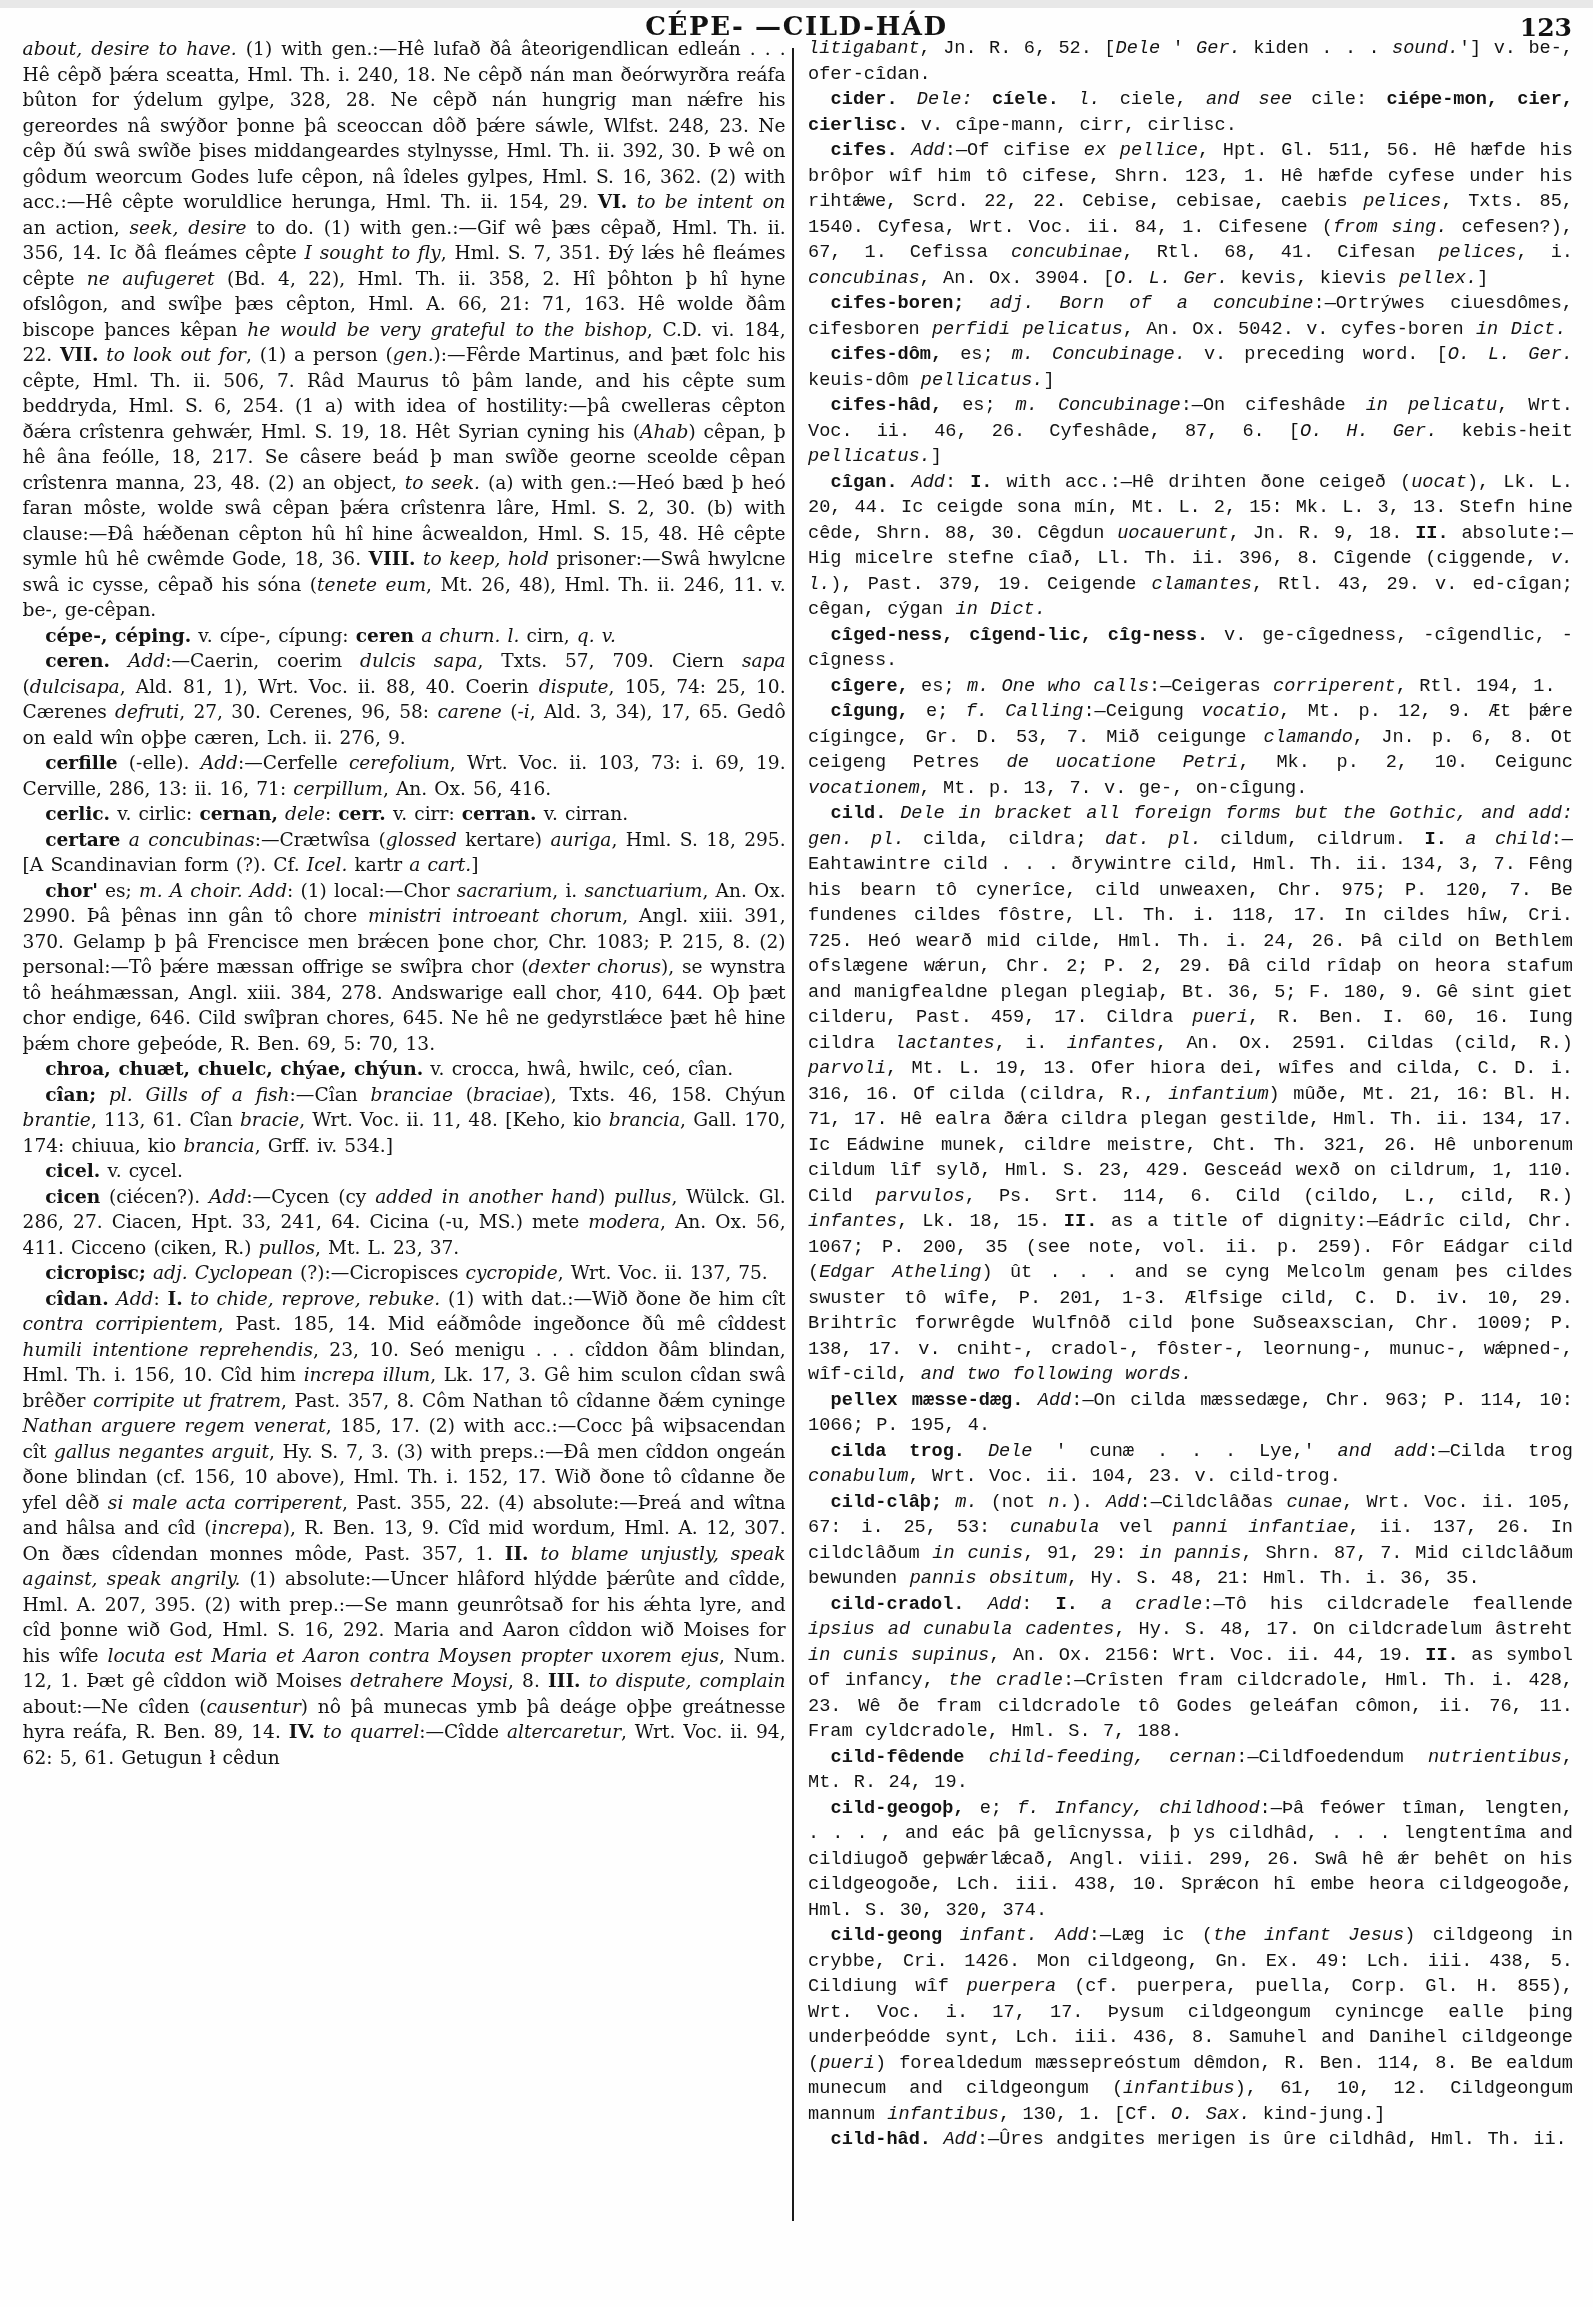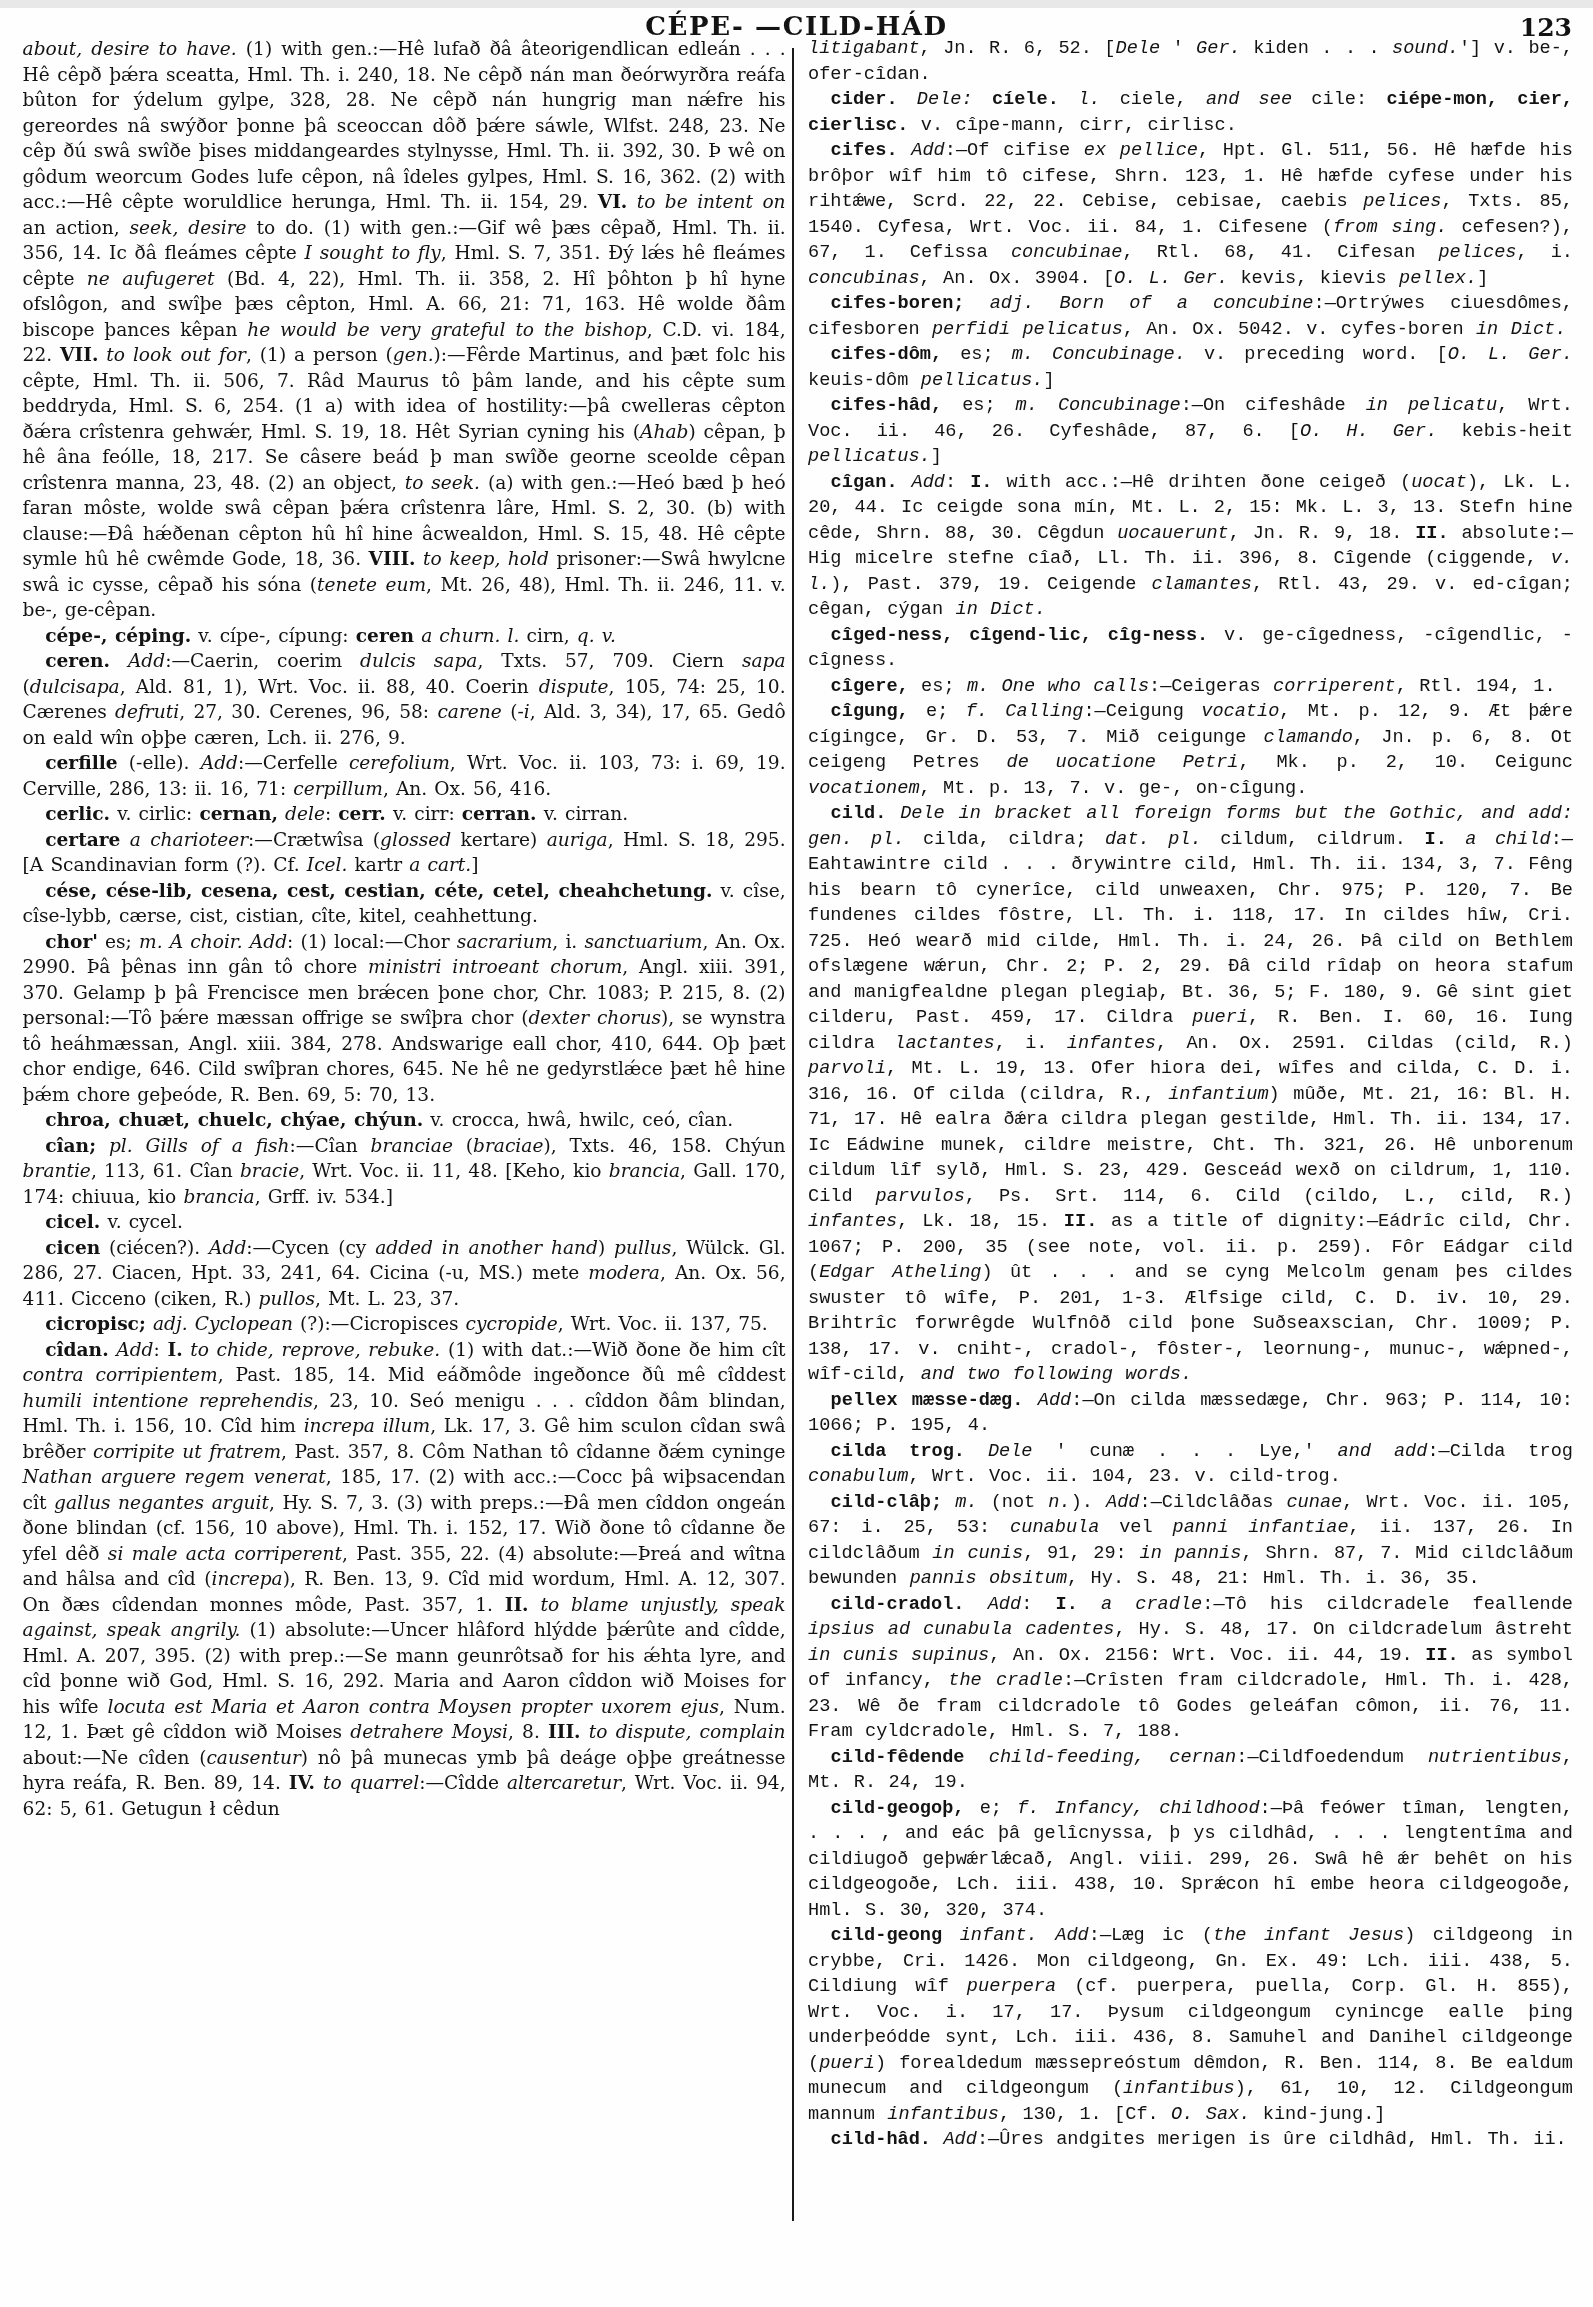--- a/index.html
+++ b/index.html
@@ -24,22 +24,21 @@
 <div class="page">
   <div class="running-head">CÉPE- —CILD-HÁD</div>
   <div class="page-num">123</div>
   <div class="divider"></div>
   <div class="col col-left">
       <p class="entry"><i>about, desire to have.</i> (1) with gen.:—Hê lufað ðâ âteorigendlican edleán . . . Hê cêpð þǽra sceatta, Hml. Th. i. 240, 18. Ne cêpð nán man ðeórwyrðra reáfa bûton for ýdelum gylpe, 328, 28. Ne cêpð nán hungrig man nǽfre his gereordes nâ swýðor þonne þâ sceoccan dôð þǽre sáwle, Wlfst. 248, 23. Ne cêp ðú swâ swîðe þises middangeardes stylnysse, Hml. Th. ii. 392, 30. Þ wê on gôdum weorcum Godes lufe cêpon, nâ îdeles gylpes, Hml. S. 16, 362. (2) with acc.:—Hê cêpte woruldlice herunga, Hml. Th. ii. 154, 29. <b>VI.</b> <i>to be intent on</i> an action, <i>seek, desire</i> to do. (1) with gen.:—Gif wê þæs cêpað, Hml. Th. ii. 356, 14. Ic ðâ fleámes cêpte <i>I sought to fly</i>, Hml. S. 7, 351. Ðý lǽs hê fleámes cêpte <i>ne aufugeret</i> (Bd. 4, 22), Hml. Th. ii. 358, 2. Hî þôhton þ hî hyne ofslôgon, and swîþe þæs cêpton, Hml. A. 66, 21: 71, 163. Hê wolde ðâm biscope þances kêpan <i>he would be very grateful to the bishop</i>, C.D. vi. 184, 22. <b>VII.</b> <i>to look out for</i>, (1) a person (<i>gen.</i>):—Fêrde Martinus, and þæt folc his cêpte, Hml. Th. ii. 506, 7. Râd Maurus tô þâm lande, and his cêpte sum beddryda, Hml. S. 6, 254. (1 a) with idea of hostility:—þâ cwelleras cêpton ðǽra crîstenra gehwǽr, Hml. S. 19, 18. Hêt Syrian cyning his (<i>Ahab</i>) cêpan, þ hê âna feólle, 18, 217. Se câsere beád þ man swîðe georne sceolde cêpan crîstenra manna, 23, 48. (2) an object, <i>to seek.</i> (a) with gen.:—Heó bæd þ heó faran môste, wolde swâ cêpan þǽra crîstenra lâre, Hml. S. 2, 30. (b) with clause:—Ðâ hǽðenan cêpton hû hî hine âcwealdon, Hml. S. 15, 48. Hê cêpte symle hû hê cwêmde Gode, 18, 36. <b>VIII.</b> <i>to keep, hold</i> prisoner:—Swâ hwylcne swâ ic cysse, cêpað his sóna (<i>tenete eum</i>, Mt. 26, 48), Hml. Th. ii. 246, 11. v. be-, ge-cêpan.</p>
       <p class="entry ind"><b>cépe-, céping.</b> v. cípe-, cípung: <b>ceren</b> <i>a churn. l.</i> cirn, <i>q. v.</i></p>
       <p class="entry ind"><b>ceren.</b> <i>Add</i>:—Caerin, coerim <i>dulcis sapa</i>, Txts. 57, 709. Ciern <i>sapa</i> (<i>dulcisapa</i>, Ald. 81, 1), Wrt. Voc. ii. 88, 40. Coerin <i>dispute</i>, 105, 74: 25, 10. Cærenes <i>defruti</i>, 27, 30. Cerenes, 96, 58: <i>carene</i> (-<i>i</i>, Ald. 3, 34), 17, 65. Gedô on eald wîn oþþe cæren, Lch. ii. 276, 9.</p>
       <p class="entry ind"><b>cerfille</b> (-elle). <i>Add</i>:—Cerfelle <i>cerefolium</i>, Wrt. Voc. ii. 103, 73: i. 69, 19. Cerville, 286, 13: ii. 16, 71: <i>cerpillum</i>, An. Ox. 56, 416.</p>
       <p class="entry ind"><b>cerlic.</b> v. cirlic: <b>cernan,</b> <i>dele</i>: <b>cerr.</b> v. cirr: <b>cerran.</b> v. cirran.</p>
-      <p class="entry ind"><b>certare</b> <i>a charioteer</i>:—Crætwîsa (<i>glossed</i> kertare) <i>auriga</i>, Hml. S. 18, 295. [A Scandinavian form (?). Cf. <i>Icel.</i> kartr <i>a cart.</i>]</p>
-      <p class="entry ind"><b>cése, cése-lib, cesena, cest, cestian, céte, cetel, cheahchetung.</b> v. cîse, cîse-lybb, cærse, cist, cistian, cîte, kitel, ceahhettung.</p>
+      <p class="entry ind"><b>certare</b> <i>a concubinas</i>:—Crætwîsa (<i>glossed</i> kertare) <i>auriga</i>, Hml. S. 18, 295. [A Scandinavian form (?). Cf. <i>Icel.</i> kartr <i>a cart.</i>]</p>
       <p class="entry ind"><b>chor'</b> es; <i>m. A choir.</i> <i>Add</i>: (1) local:—Chor <i>sacrarium</i>, i. <i>sanctuarium</i>, An. Ox. 2990. Þâ þênas inn gân tô chore <i>ministri introeant chorum</i>, Angl. xiii. 391, 370. Gelamp þ þâ Frencisce men brǽcen þone chor, Chr. 1083; P. 215, 8. (2) personal:—Tô þǽre mæssan offrige se swîþra chor (<i>dexter chorus</i>), se wynstra tô heáhmæssan, Angl. xiii. 384, 278. Andswarige eall chor, 410, 644. Oþ þæt chor endige, 646. Cild swîþran chores, 645. Ne hê ne gedyrstlǽce þæt hê hine þǽm chore geþeóde, R. Ben. 69, 5: 70, 13.</p>
       <p class="entry ind"><b>chroa, chuæt, chuelc, chýae, chýun.</b> v. crocca, hwâ, hwilc, ceó, cîan.</p>
       <p class="entry ind"><b>cîan;</b> <i>pl. Gills of a fish</i>:—Cîan <i>branciae</i> (<i>braciae</i>), Txts. 46, 158. Chýun <i>brantie</i>, 113, 61. Cîan <i>bracie</i>, Wrt. Voc. ii. 11, 48. [Keho, kio <i>brancia</i>, Gall. 170, 174: chiuua, kio <i>brancia</i>, Grff. iv. 534.]</p>
       <p class="entry ind"><b>cicel.</b> v. cycel.</p>
       <p class="entry ind"><b>cicen</b> (ciécen?). <i>Add</i>:—Cycen (cy <i>added in another hand</i>) <i>pullus</i>, Wülck. Gl. 286, 27. Ciacen, Hpt. 33, 241, 64. Cicina (-u, MS.) mete <i>modera</i>, An. Ox. 56, 411. Cicceno (ciken, R.) <i>pullos</i>, Mt. L. 23, 37.</p>
       <p class="entry ind"><b>cicropisc;</b> <i>adj. Cyclopean</i> (?):—Cicropisces <i>cycropide</i>, Wrt. Voc. ii. 137, 75.</p>
       <p class="entry ind"><b>cîdan.</b> <i>Add</i>: <b>I.</b> <i>to chide, reprove, rebuke.</i> (1) with dat.:—Wið ðone ðe him cît <i>contra corripientem</i>, Past. 185, 14. Mid eáðmôde ingeðonce ðû mê cîddest <i>humili intentione reprehendis</i>, 23, 10. Seó menigu . . . cîddon ðâm blindan, Hml. Th. i. 156, 10. Cîd him <i>increpa illum</i>, Lk. 17, 3. Gê him sculon cîdan swâ brêðer <i>corripite ut fratrem</i>, Past. 357, 8. Côm Nathan tô cîdanne ðǽm cyninge <i>Nathan arguere regem venerat</i>, 185, 17. (2) with acc.:—Cocc þâ wiþsacendan cît <i>gallus negantes arguit</i>, Hy. S. 7, 3. (3) with preps.:—Ðâ men cîddon ongeán ðone blindan (cf. 156, 10 above), Hml. Th. i. 152, 17. Wið ðone tô cîdanne ðe yfel dêð <i>si male acta corriperent</i>, Past. 355, 22. (4) absolute:—Þreá and wîtna and hâlsa and cîd (<i>increpa</i>), R. Ben. 13, 9. Cîd mid wordum, Hml. A. 12, 307. On ðæs cîdendan monnes môde, Past. 357, 1. <b>II.</b> <i>to blame unjustly, speak against, speak angrily.</i> (1) absolute:—Uncer hlâford hlýdde þǽrûte and cîdde, Hml. A. 207, 395. (2) with prep.:—Se mann geunrôtsað for his ǽhta lyre, and cîd þonne wið God, Hml. S. 16, 292. Maria and Aaron cîddon wið Moises for his wîfe <i>locuta est Maria et Aaron contra Moysen propter uxorem ejus</i>, Num. 12, 1. Þæt gê cîddon wið Moises <i>detrahere Moysi</i>, 8. <b>III.</b> <i>to dispute, complain</i> about:—Ne cîden (<i>causentur</i>) nô þâ munecas ymb þâ deáge oþþe greátnesse hyra reáfa, R. Ben. 89, 14. <b>IV.</b> <i>to quarrel</i>:—Cîdde <i>altercaretur</i>, Wrt. Voc. ii. 94, 62: 5, 61. Getugun ł cêdun</p>
     </div>
   <div class="col col-right">
       <p class="entry"><i>litigabant</i>, Jn. R. 6, 52. [<i>Dele</i> ' <i>Ger.</i> kiden . . . <i>sound.</i>'] v. be-, ofer-cîdan.</p>

